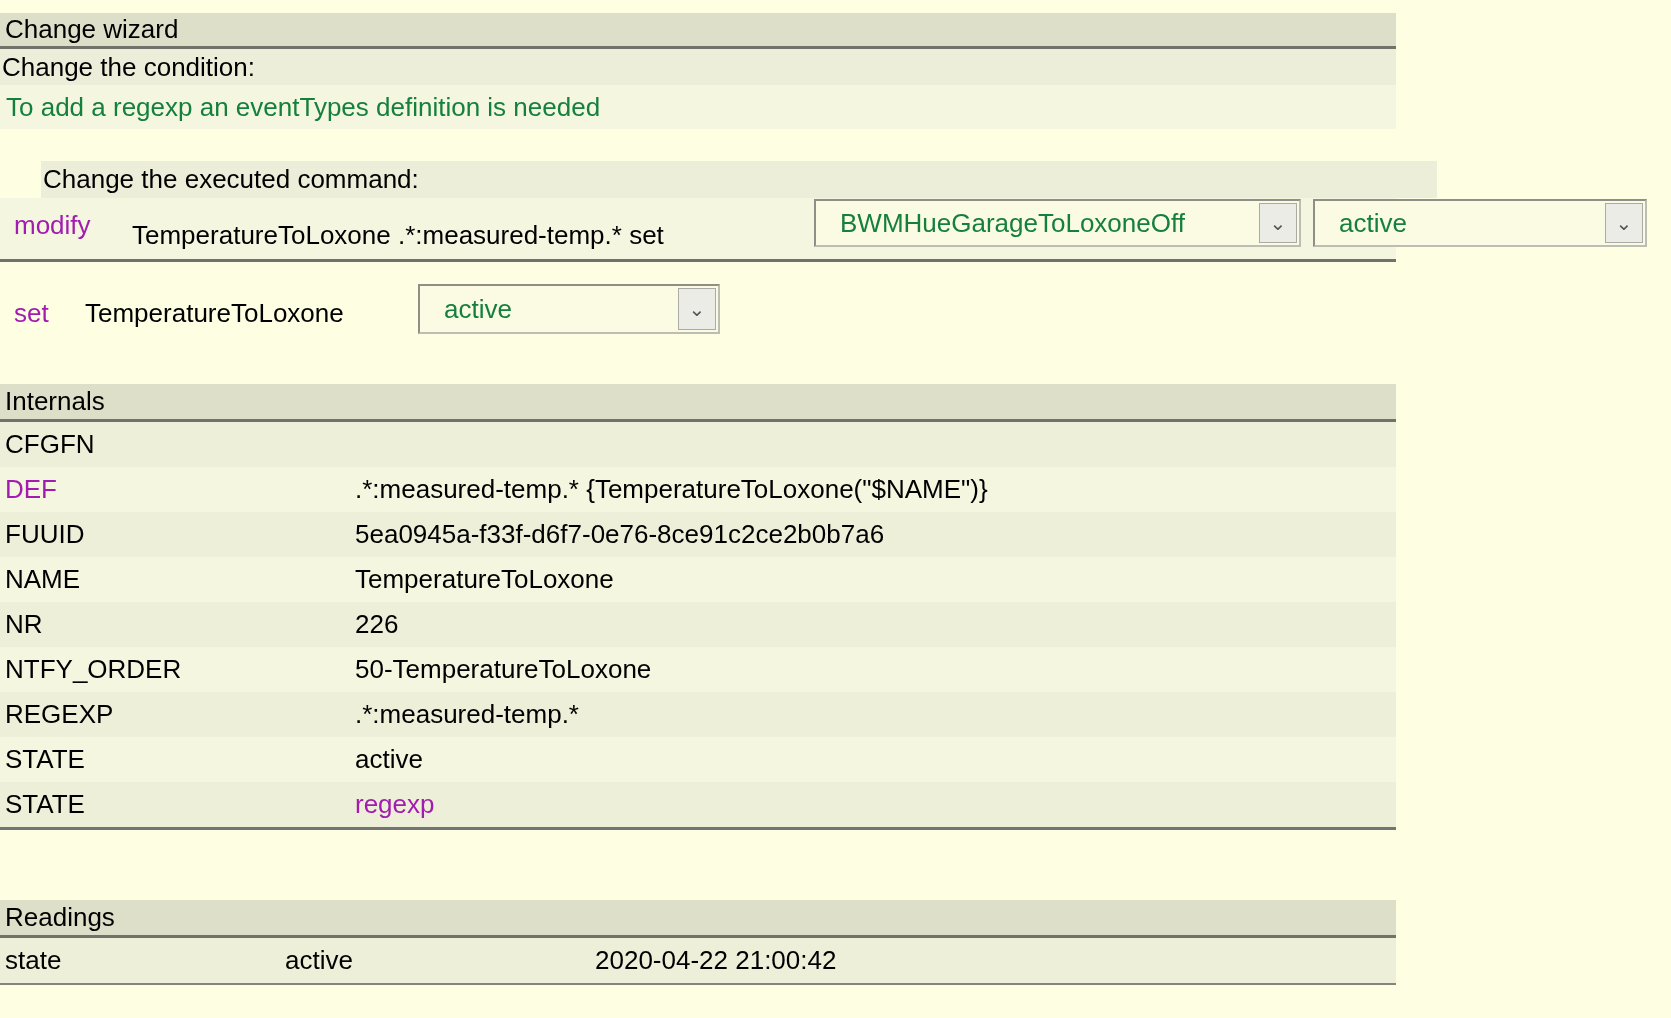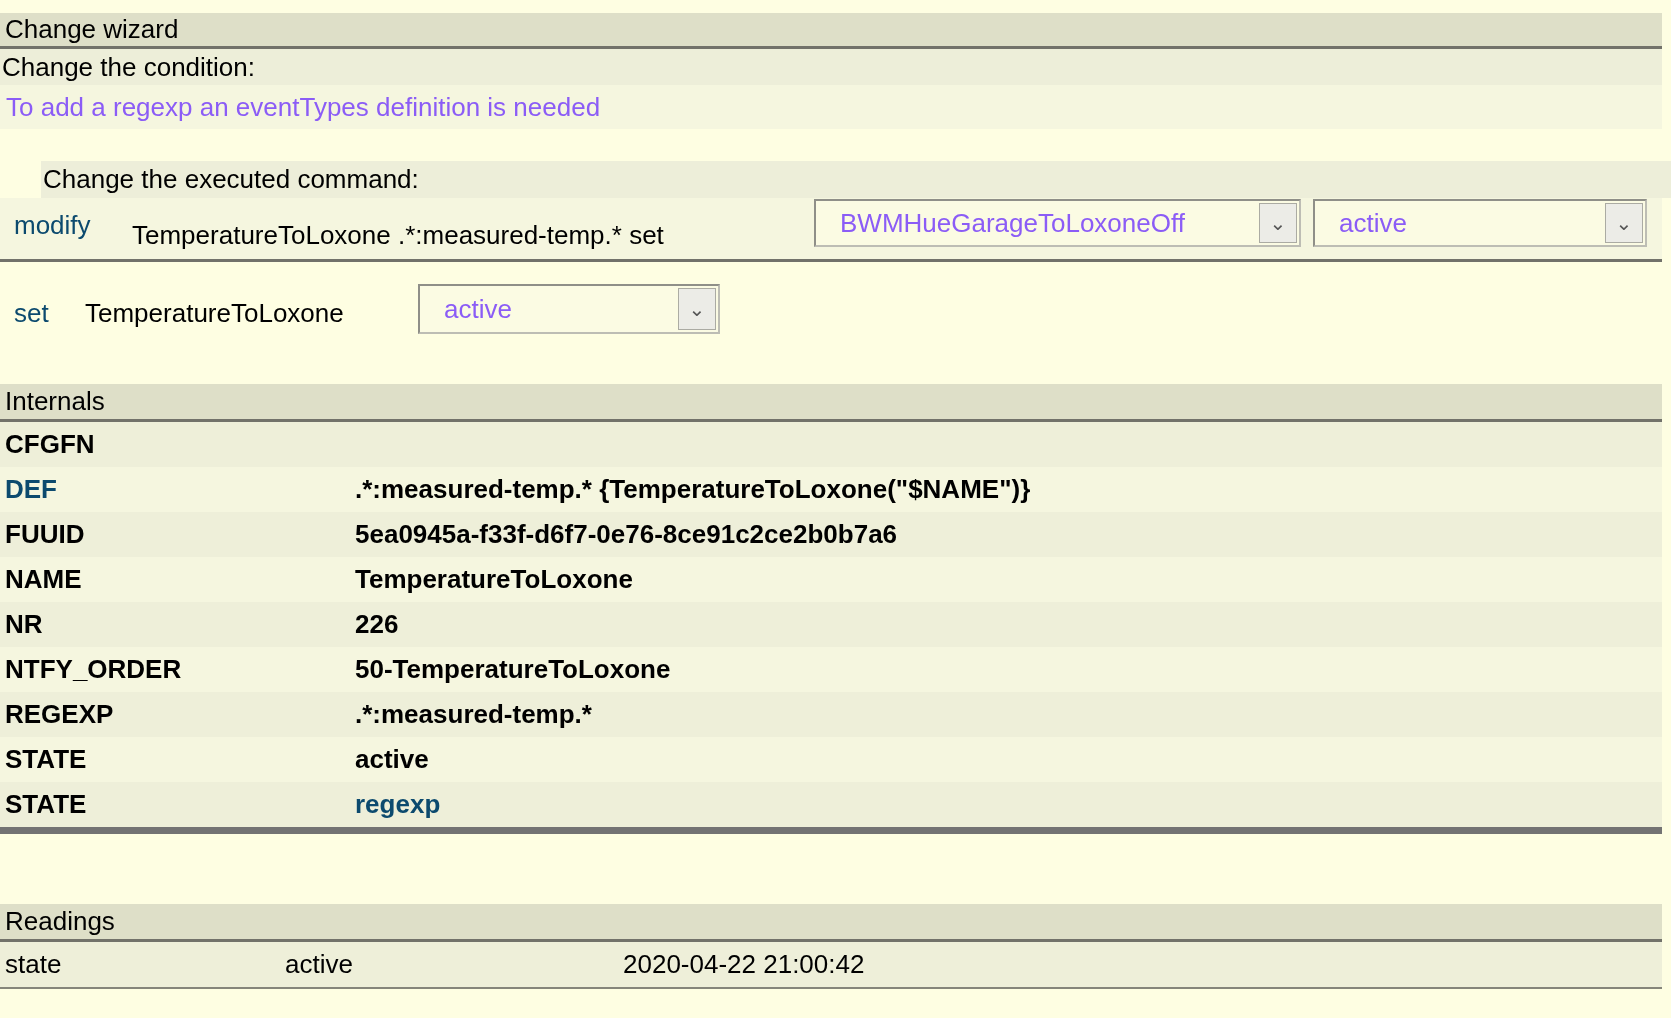--- a/index.html
+++ b/index.html
@@ -5,40 +5,40 @@
   * { margin:0; padding:0; box-sizing:border-box; }
   html,body { width:1671px; height:1018px; }
   body {
     background:#FEFEE2;
     font-family:"Liberation Sans", sans-serif;
     font-size:26px;
     color:#000;
     overflow:hidden;
   }
   .spacer-top { height:13px; }
-  .w { width:1662px; }
+  .w { width:1396px; }
 
   .band {
     height:36px; background:#DEDFC8;
     border-bottom:3px solid #72726A;
     display:flex; align-items:center;
     padding-left:5px;
   }
   .band.tall { height:38px; }
 
   .label-row {
     height:36px; background:#EDEED9;
     display:flex; align-items:center; padding-left:2px;
   }
   .hint-row {
     height:44px; background:#F5F6DF;
     display:flex; align-items:center; padding-left:6px;
   }
-  .green { color:#8b5cf6; }
-  a.greenlink, .greenlink { color:#0c4a6e; text-decoration:none; cursor:pointer; }
+  .green { color:#15803d; }
+  a.greenlink, .greenlink { color:#a21caf; text-decoration:none; cursor:pointer; }
 
   .gap32 { height:32px; }
   .gap22 { height:22px; }
   .gap42 { height:42px; }
   .gap70 { height:70px; }
 
   .modify-row {
     position:relative; height:64px; background:#F5F6DF;
     border-bottom:3px solid #72726A;
   }
@@ -61,34 +61,34 @@
   .sel .arrow {
     position:absolute; right:2px; top:2px; bottom:2px; width:38px;
     background:#ECECE7; border:1px solid #ABABA3;
     display:flex; align-items:center; justify-content:center;
     color:#555; font-size:20px;
   }
   .sel1 { left:814px; top:1px;  width:487px; height:48px; }
   .sel2 { left:1313px; top:1px; width:334px; height:48px; }
   .sel3 { left:418px; top:0px;  width:302px; height:50px; }
 
-  .itable { border-bottom:7px solid #737373;font-weight:bold; }
+  .itable { border-bottom:3px solid #737373; }
   .irow { display:flex; align-items:center; height:45px; }
   .irow:nth-child(odd)  { background:#EEEFD9; }
   .irow:nth-child(even) { background:#F5F6DF; }
   .iname { width:355px; padding-left:5px; flex-shrink:0; }
   .ivalue { flex:1; }
 
   .rrow {
     display:flex; align-items:center; height:47px;
     background:#EEEFD9; border-bottom:2px solid #85857A;
   }
   .rname  { width:285px; padding-left:5px; flex-shrink:0; }
   .rvalue { width:310px; flex-shrink:0; }
-  .rtime  { flex:1;margin-left:28px; }
+  .rtime  { flex:1; }
 </style>
 </head>
 <body>
 
 <div class="spacer-top"></div>
 
 <div class="band w">
   <span>Change wizard</span>
 </div>
 

